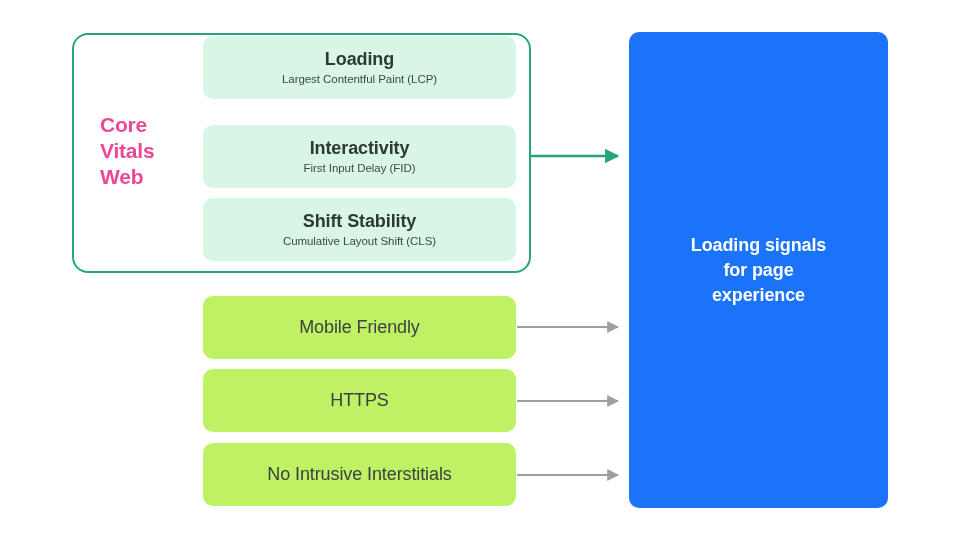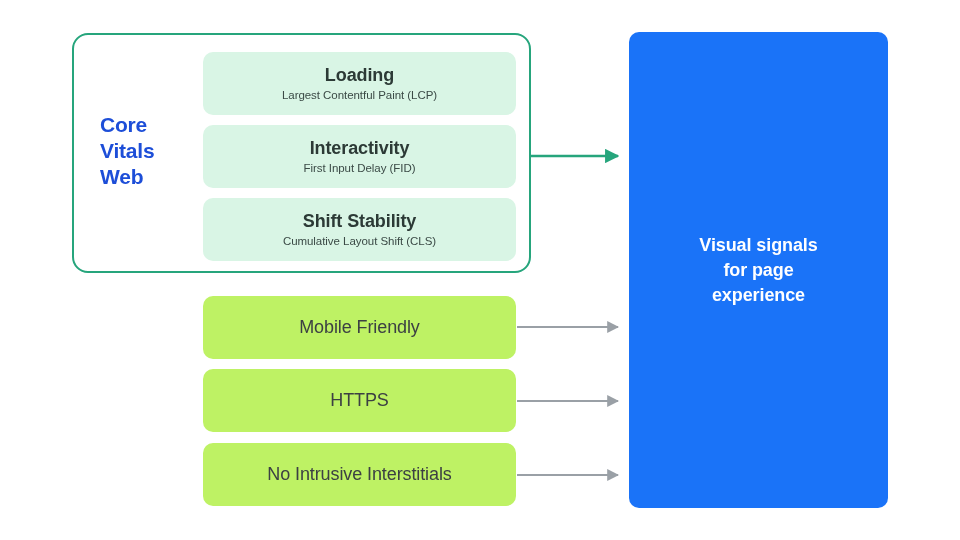--- a/index.html
+++ b/index.html
@@ -30,21 +30,21 @@
     border: 2px solid #26a57c;
     border-radius: 16px;
     background: transparent;
   }
 
   .cwv-label {
     position: absolute;
     left: 100px;
     top: 112px;
     width: 90px;
-    color: #1d4ed8;
+    color: #ec4899;
     font-size: 21px;
     font-weight: bold;
     line-height: 26px;
     letter-spacing: -0.2px;
     text-align: left;
   }
   .cwv-label span { display: block; }
 
   
   .vital-card {
@@ -53,21 +53,21 @@
     width: 313px;
     height: 63px;
     background: #d9f5e5;
     border-radius: 10px;
     display: flex;
     flex-direction: column;
     align-items: center;
     justify-content: center;
     box-sizing: border-box;
   }
-  .vital-card.v0 { top: 52px; }
+  .vital-card.v0 { top: 36px; }
   .vital-card.v1 { top: 125px; }
   .vital-card.v2 { top: 198px; }
 
   .vital-title {
     font-size: 18px;
     font-weight: bold;
     color: #2c3a36;
     letter-spacing: -0.1px;
     line-height: 22px;
   }
@@ -190,18 +190,18 @@
 
   <div class="signal-card s1">
     <div class="signal-label">HTTPS</div>
   </div>
 
   <div class="signal-card s2">
     <div class="signal-label">No Intrusive Interstitials</div>
   </div>
 
   <div class="blue-box">
-    <div class="blue-text">Visual signals
+    <div class="blue-text">Loading signals
 for page
 experience</div>
   </div>
 
 </div>
 
 </body></html>

